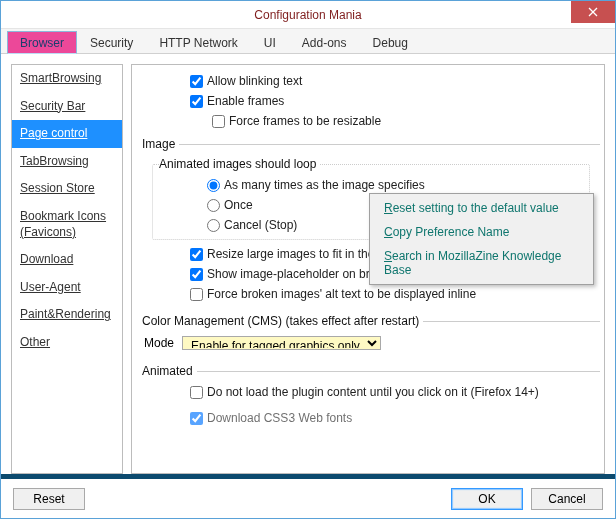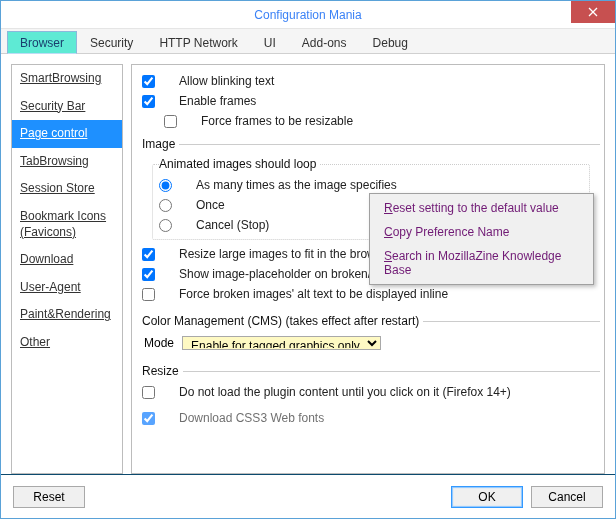--- a/index.html
+++ b/index.html
@@ -1,55 +1,55 @@
 <!DOCTYPE html>
 <html><head>
 <meta charset="utf-8">
 <style>
 * { margin: 0; padding: 0; box-sizing: border-box; font-family: "Segoe UI", Tahoma, sans-serif; font-size: 12px; }
 body { width: 616px; height: 519px; background: #fff; display: flex; flex-direction: column; border: 1px solid #5aa2d8; position: relative; }
 
 .titlebar { height: 28px; background: #fff; display: flex; align-items: center; justify-content: center; position: relative; border-bottom: 1px solid #e5e5e5; }
-.titlebar .title { color: #3b82f6; font-size: 12px; }
+.titlebar .title { color: #7f1d1d; font-size: 12px; }
 .close-btn { position: absolute; right: 0; top: 0; width: 44px; height: 22px; background: #c75050; color: #fff; display: flex; align-items: center; justify-content: center; cursor: pointer; }
 .close-btn svg { width: 10px; height: 10px; }
 
 .tabstrip { height: 25px; background: #f5f5f5; border-bottom: 1px solid #d0d0d0; display: flex; align-items: stretch; padding-left: 6px; }
 .tab { padding: 4px 12px; color: #333; cursor: pointer; border: 1px solid transparent; border-bottom: none; margin-top: 2px; }
-.tab.active { background: #5eead4; border: 1px solid #8bb8db; border-bottom: 1px solid #bcdcf5; margin-bottom: -1px; color: #1a3e6e; }
+.tab.active { background: #ec4899; border: 1px solid #8bb8db; border-bottom: 1px solid #bcdcf5; margin-bottom: -1px; color: #1a3e6e; }
 
 .body { flex: 1; display: flex; padding: 10px 10px 0 10px; gap: 8px; overflow: hidden; }
 
 .sidebar { width: 112px; border: 1px solid #bcbcbc; background: #fff; overflow-y: auto; }
 .sidebar-item { padding: 6px 8px; color: #333; text-decoration: underline; cursor: pointer; line-height: 1.3; }
 .sidebar-item.selected { background: #1e90ff; color: #fff; text-decoration: underline; }
 
 .content { flex: 1; border: 1px solid #bcbcbc; padding: 6px 4px 6px 10px; overflow-y: auto; position: relative; }
 .content::-webkit-scrollbar { width: 16px; }
 .content::-webkit-scrollbar-track { background: #f0f0f0; }
 .content::-webkit-scrollbar-thumb { background: #cdcdcd; border: 1px solid #a0a0a0; }
 .content::-webkit-scrollbar-button { background: #f0f0f0; height: 16px; border: 1px solid #cdcdcd; }
 
-.row { display: flex; align-items: center; gap: 20px; padding: 3px 0; color: #222; }
+.row { display: flex; align-items: center; gap: 0; padding: 3px 0; color: #222; margin-left: 48px; }
 .row.indent { padding-left: 22px; }
 .row input[type=checkbox], .row input[type=radio] { width: 13px; height: 13px; margin: 0 4px 0 0; }
 
 fieldset { border: 1px solid #ccc; border-left: none; border-right: none; border-bottom: none; margin: 6px 0 2px 0; padding: 4px 0 4px 0; }
 legend { color: #111; padding: 0 4px 0 0; }
 .inner-fieldset { border: 1px dotted #ccc; margin: 2px 10px 4px 10px; padding: 4px 6px; border-radius: 2px; }
 .inner-fieldset legend { font-weight: normal; }
 
 .select-row { display: flex; align-items: center; gap: 8px; padding: 4px 0 4px 2px; }
 select { height: 14px; border: 1px solid #a9a9a9; background: #fef9c3; padding: 1px 4px; }
 
 .context-menu { position: absolute; left: 368px; top: 192px; width: 225px; background: #f0f0f0; border: 1px solid #a0a0a0; box-shadow: 2px 2px 4px rgba(0,0,0,0.25); z-index: 20; padding: 2px; }
-.context-menu .mi { padding: 5px 12px; color: #701a75; cursor: pointer; }
+.context-menu .mi { padding: 5px 12px; color: #0f766e; cursor: pointer; }
 .context-menu .mi .ul { text-decoration: underline; }
 
-.footer { height: 44px; border-top: 1px solid #0c4a6e; display: flex; align-items: center; padding: 0 12px; gap: 8px; }
+.footer { height: 44px; border-top: 5px solid #0c4a6e; display: flex; align-items: center; padding: 0 12px; gap: 8px; }
 .footer .spacer { flex: 1; }
 .btn { min-width: 72px; height: 22px; border: 1px solid #a9a9a9; background: #f0f0f0; padding: 0 14px; cursor: pointer; }
 .btn.primary { border: 1px solid #3399ff; box-shadow: 0 0 1px 1px #8cc6ff inset; }
 </style>
 </head>
 <body>
 
 <div class="titlebar">
   <span class="title">Configuration Mania</span>
   <div class="close-btn">
@@ -130,21 +130,21 @@
 
     <fieldset>
       <legend>Color Management (CMS) (takes effect after restart)</legend>
       <div class="select-row">
         <span>Mode</span>
         <select><option>Enable for tagged graphics only</option></select>
       </div>
     </fieldset>
 
     <fieldset>
-      <legend>Resize</legend>
+      <legend>Animated</legend>
       <div class="row">
           <input type="checkbox" style="">
           <span>Do not load the plugin content until you click on it (Firefox 14+)</span>
         </div>
     </fieldset>
 
     <div class="row" style="opacity:.65">
         <input type="checkbox" checked="" style="">
         <span>Download CSS3 Web fonts</span>
       </div>

